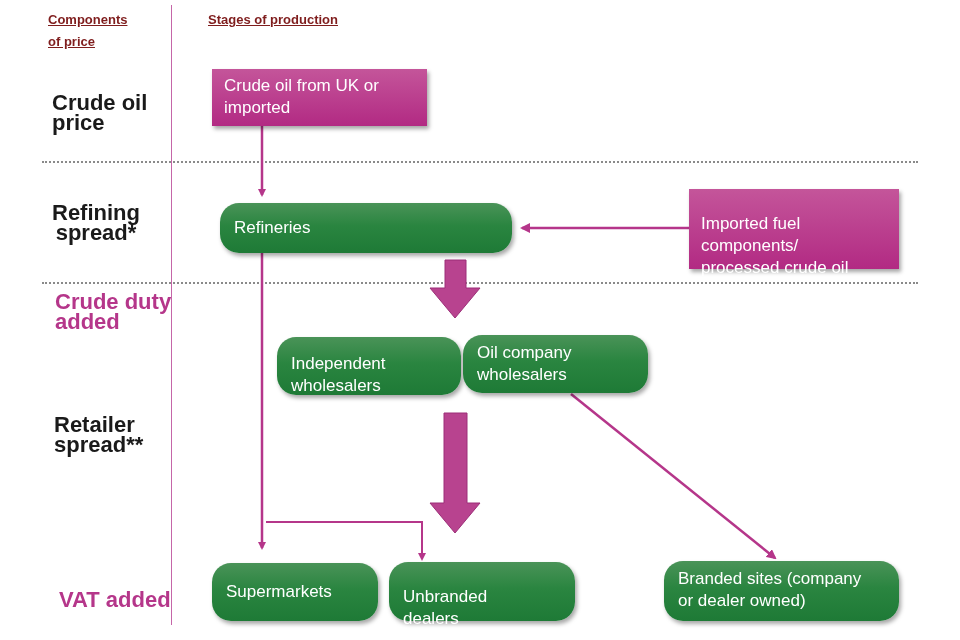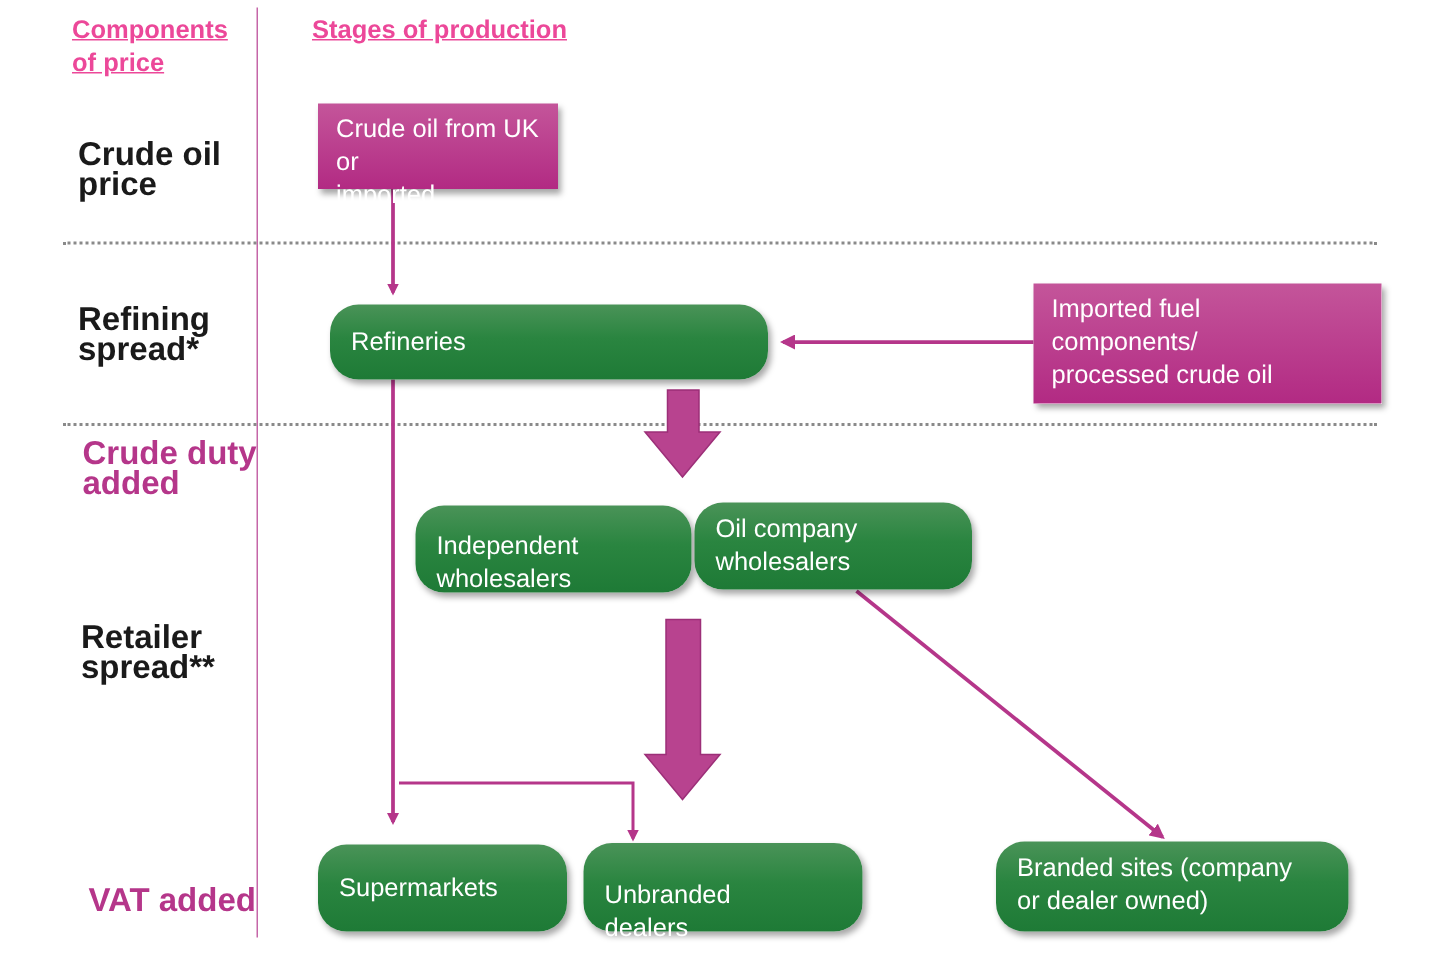--- a/index.html
+++ b/index.html
@@ -1,19 +1,19 @@
 <!DOCTYPE html>
 <html><head>
 <meta charset="utf-8">
 <style>
   html, body { margin:0; padding:0; background:#ffffff; }
   body { width:960px; height:640px; position:relative; overflow:hidden;
          font-family:"Liberation Sans", sans-serif; }
   .abs { position:absolute; }
-  .hdr { font-weight:bold; font-size:17px; color:#ec4899; text-decoration:underline; line-height:22px; }
+  .hdr { font-weight:bold; font-size:13px; color:#7f1d1d; text-decoration:underline; line-height:22px; }
   .comp { font-weight:bold; font-size:22px; line-height:20px; color:#1a1a1a; white-space:pre-line; }
   .comp.pink { color:#b5368a; }
   .box { position:absolute; box-sizing:border-box; color:#ffffff; font-size:17px; line-height:22px;
          white-space:pre-line; box-shadow:2px 3px 4px rgba(0,0,0,0.35); }
   .box.pink { background:linear-gradient(#c4559a, #b22a83); padding:6px 12px; }
   .box.green { background:linear-gradient(#4a9358 0%, #2a8540 45%, #1e7a36 100%); border-radius:19px; padding:10px 14px; }
   .vline { position:absolute; left:171px; top:5px; width:1px; height:620px; background:#c566a8; }
   .dots { position:absolute; height:0; border-top:2px dotted #8a8a8a; }
   svg#arrows { position:absolute; left:0; top:0; }
 </style>
@@ -24,21 +24,21 @@
 of price</div>
 <div class="abs hdr" style="left:208px; top:9px;">Stages of production</div>
 
 <div class="vline"></div>
 
 <div class="dots" style="left:42px; top:161px; width:876px;"></div>
 <div class="dots" style="left:42px; top:282px; width:876px;"></div>
 
 <div class="abs comp" style="left:52px; top:93px;">Crude oil
 price</div>
-<div class="abs comp" style="left:52px; top:203px;">Refining
+<div class="abs comp" style="left:52px; top:203px;text-align:center;">Refining
 spread*</div>
 <div class="abs comp pink" style="left:55px; top:292px;">Crude duty
 added</div>
 <div class="abs comp" style="left:54px; top:415px;">Retailer
 spread**</div>
 <div class="abs comp pink" style="left:59px; top:590px;">VAT added</div>
 
 <svg id="arrows" width="960" height="640">
   <defs>
     <marker id="ah" markerWidth="8" markerHeight="8" refX="6" refY="4" orient="auto" markerUnits="userSpaceOnUse">
@@ -57,23 +57,23 @@
 
   <polyline points="266,522 422,522 422,559" fill="none" stroke="#b5368a" stroke-width="2" marker-end="url(#ah)"></polyline>
 
   <line x1="571" y1="394" x2="775" y2="558" stroke="#b5368a" stroke-width="2.5" marker-end="url(#ahs)"></line>
 
   <path d="M445,260 L466,260 L466,288 L480,288 L455,318 L430,288 L445,288 Z" fill="#b8438f" stroke="#9c2f78" stroke-width="1"></path>
 
   <path d="M444,413 L467,413 L467,503 L480,503 L455,533 L430,503 L444,503 Z" fill="#b8438f" stroke="#9c2f78" stroke-width="1"></path>
 </svg>
 
-<div class="box pink" style="left:212px; top:69px; width:160px; height:57px;">Crude oil from UK or
+<div class="box pink" style="left:212px; top:69px; width:215px; height:57px;">Crude oil from UK or
 imported</div>
-<div class="box pink" style="left:689px; top:189px; width:232px; height:80px; padding-top:6px;">Imported fuel
+<div class="box pink" style="left:689px; top:189px; width:210px; height:80px; padding-top:24px;">Imported fuel
 components/
 processed crude oil</div>
 
 <div class="box green" style="left:220px; top:203px; width:292px; height:50px; padding-top:14px;">Refineries</div>
 <div class="box green" style="left:277px; top:337px; width:184px; height:58px; padding-top:16px;">Independent
 wholesalers</div>
 <div class="box green" style="left:463px; top:335px; width:185px; height:58px; padding-top:7px;">Oil company
 wholesalers</div>
 <div class="box green" style="left:212px; top:563px; width:166px; height:58px; padding-top:18px;">Supermarkets</div>
 <div class="box green" style="left:389px; top:562px; width:186px; height:59px; padding-top:24px;">Unbranded

